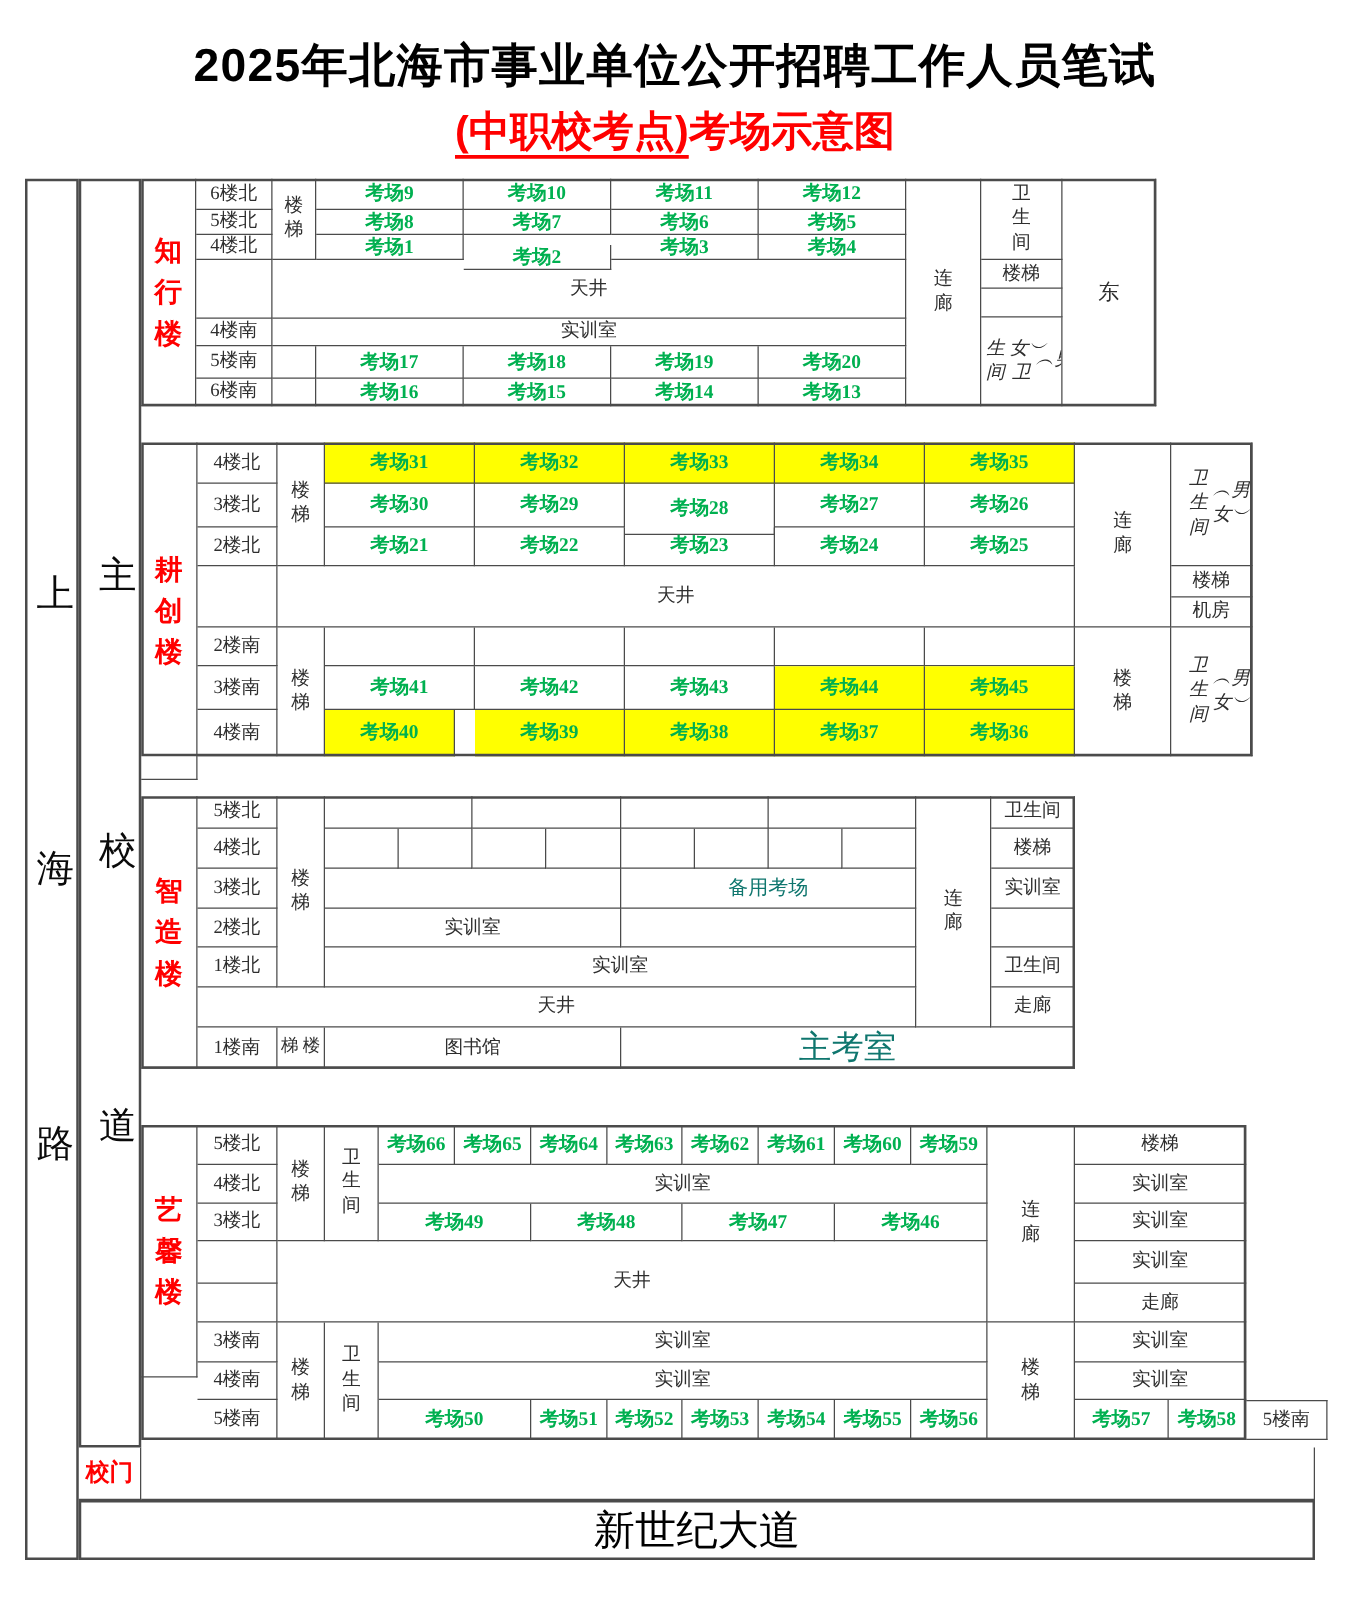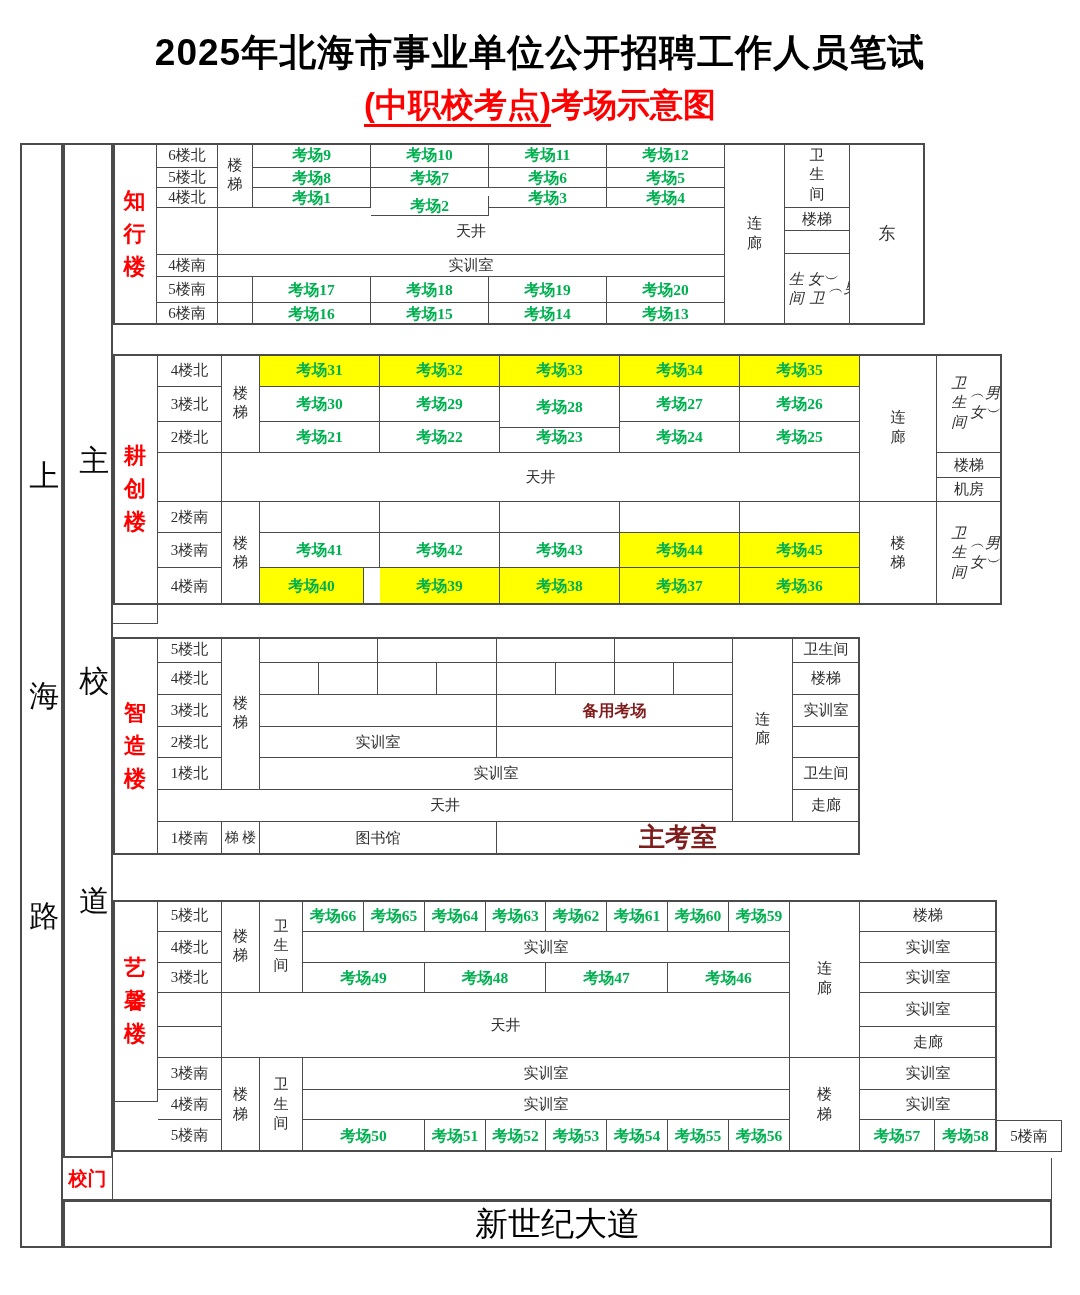--- a/index.html
+++ b/index.html
@@ -14,21 +14,21 @@
      display:flex;align-items:center;justify-content:center;font-size:15px;overflow:hidden;line-height:1;}
   .box{position:absolute;box-sizing:border-box;display:flex;align-items:center;justify-content:flex-end;}
   .frame{position:absolute;box-sizing:border-box;border:2px solid #4b4b4b;pointer-events:none;}
   .g{color:#00B050;font-weight:bold;font-size:15.5px;}
   .yl{background:#FFFF00;}
   .vt{display:inline-block;width:1.25em;word-break:break-all;line-height:1.3;text-align:center;}
   .name{color:#f00;font-family:"Liberation Sans",sans-serif;font-weight:bold;font-size:22px;}
   .name .vt{line-height:1.5;}
   .road{font-size:30px;color:#0a0a0a;}
   .road .vt{line-height:220px;}
-  .purple{color:#7f1d1d;font-weight:bold;}
+  .purple{color:#0f766e;font-weight:normal;}
   .chief{font-size:26px;}
   .spare{font-size:16px;}
   .east{font-size:17px;}
   .gate{color:#f00;font-family:"Liberation Sans",sans-serif;font-weight:bold;font-size:19px;}
   .avenue{position:absolute;box-sizing:border-box;border:2px solid #4b4b4b;display:flex;align-items:center;justify-content:center;
           font-size:33px;color:#000;}
   .wc{gap:2px;font-style:italic;}
   .nowrap{white-space:nowrap;font-size:14px;}
 </style>
 </head>

